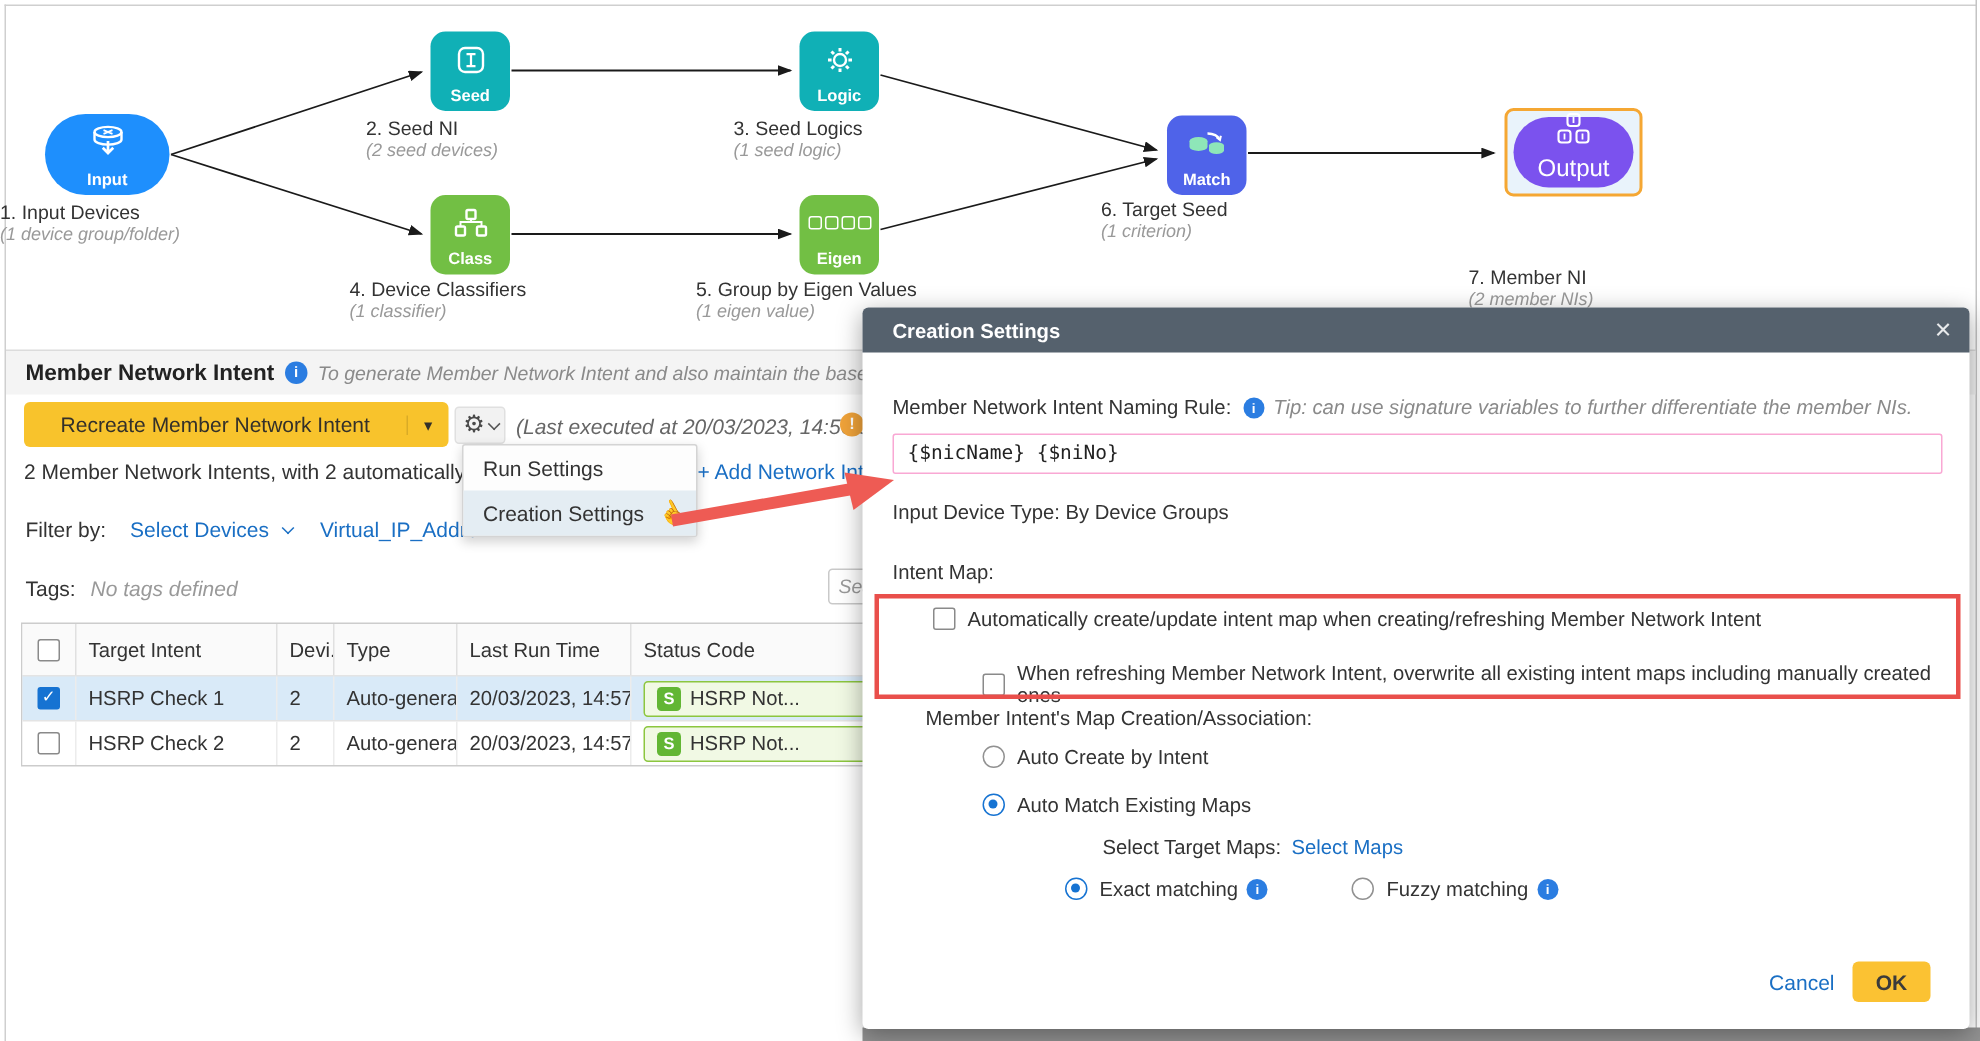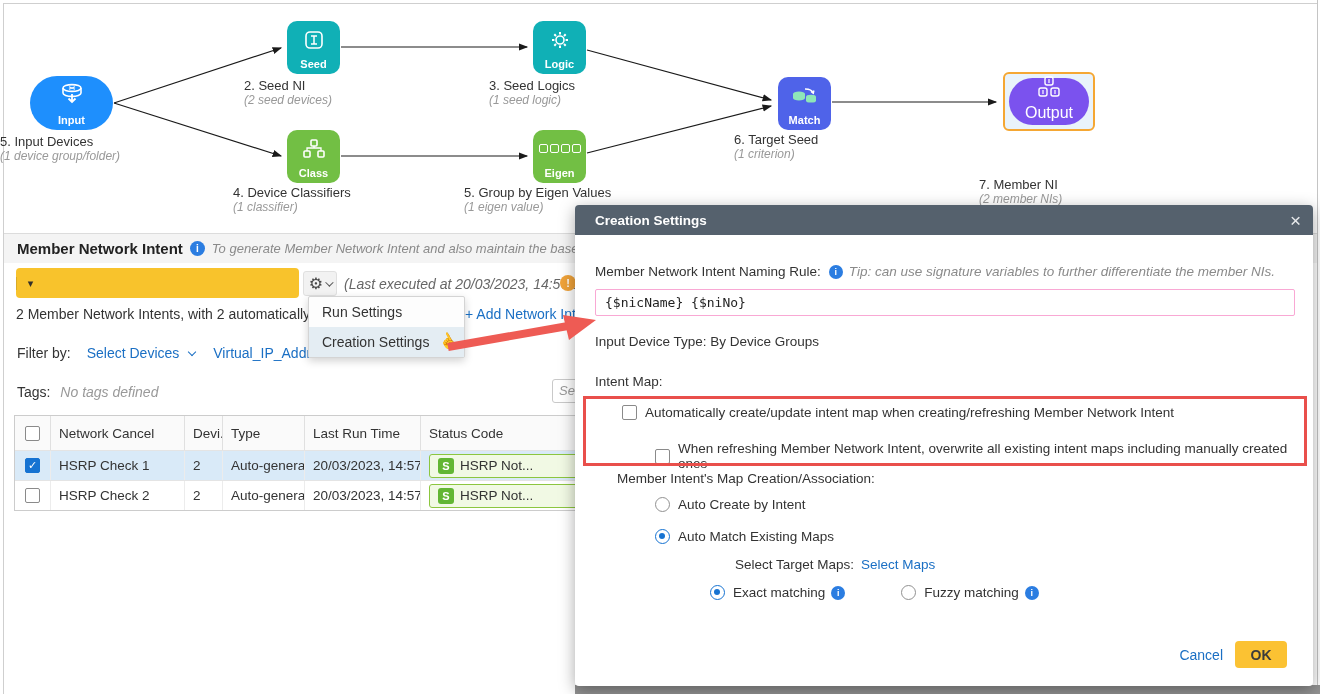--- a/index.html
+++ b/index.html
@@ -175,21 +175,21 @@
         <svg width="26" height="26" viewBox="0 0 26 26" fill="none" stroke="#fff" stroke-width="1.6">
           <ellipse cx="13" cy="6" rx="9" ry="3.4"></ellipse>
           <path d="M4 6 v5 a9 3.4 0 0 0 18 0 v-5"></path>
           <path d="M10 4.8 l6 2.4 M16 4.8 l-6 2.4" stroke-width="1.2"></path>
           <path d="M13 12 v8 M9.5 16.5 L13 20 L16.5 16.5" stroke-width="1.8"></path>
         </svg>
       </span>
       <span class="nlabel">Input</span>
     </div>
     <div class="caption cap1">
-      <div>5. Input Devices</div>
+      <div>1. Input Devices</div>
       <div class="sub">(1 device group/folder)</div>
     </div>
 
     <div class="node node-seed">
       <span class="nicon">
         <svg width="22" height="22" viewBox="0 0 22 22" fill="none" stroke="#fff" stroke-width="1.6">
           <rect x="3" y="3" width="16" height="16" rx="4"></rect>
           <path d="M8 7 h6 M11 7 v8 M8 15 h6" stroke-width="1.5"></path>
         </svg>
       </span>
@@ -286,20 +286,21 @@
     </div>
   </div>
 
   <div class="section-band">
     <span class="section-title">Member Network Intent</span>
     <span class="info-icon">i</span>
     <span class="section-desc">To generate Member Network Intent and also maintain the baseline d</span>
   </div>
 
   <div class="recreate-btn">
+    <span class="btn-text">Recreate Member Network Intent</span>
     <span class="btn-caret">▾</span>
   </div>
   <div class="gear-cluster">
     <span class="gear-glyph">⚙</span>
     <span class="chev"></span>
   </div>
   <div class="last-exec">(Last executed at 20/03/2023, 14:56:32)</div>
   <div class="warn-icon">!</div>
 
   <div class="summary-row">2 Member Network Intents, with 2 automatically generated</div>
@@ -316,21 +317,21 @@
     <span>Tags:</span>
     <span class="tags-val">No tags defined</span>
   </div>
   <div class="search-box">Search</div>
 
   <div class="table">
     <div class="trow thead">
       <div class="tc c-check">
           <span class="cb"></span>
         </div>
-      <div class="tc c-name">Network Cancel</div>
+      <div class="tc c-name">Target Intent</div>
       <div class="tc c-dev">Devi...</div>
       <div class="tc c-type">Type</div>
       <div class="tc c-run">Last Run Time</div>
       <div class="tc c-status">Status Code</div>
     </div>
     <div class="trow selected">
       <div class="tc c-check">
           <span class="cb checked">✓</span>
         </div>
       <div class="tc c-name">HSRP Check 1</div>

